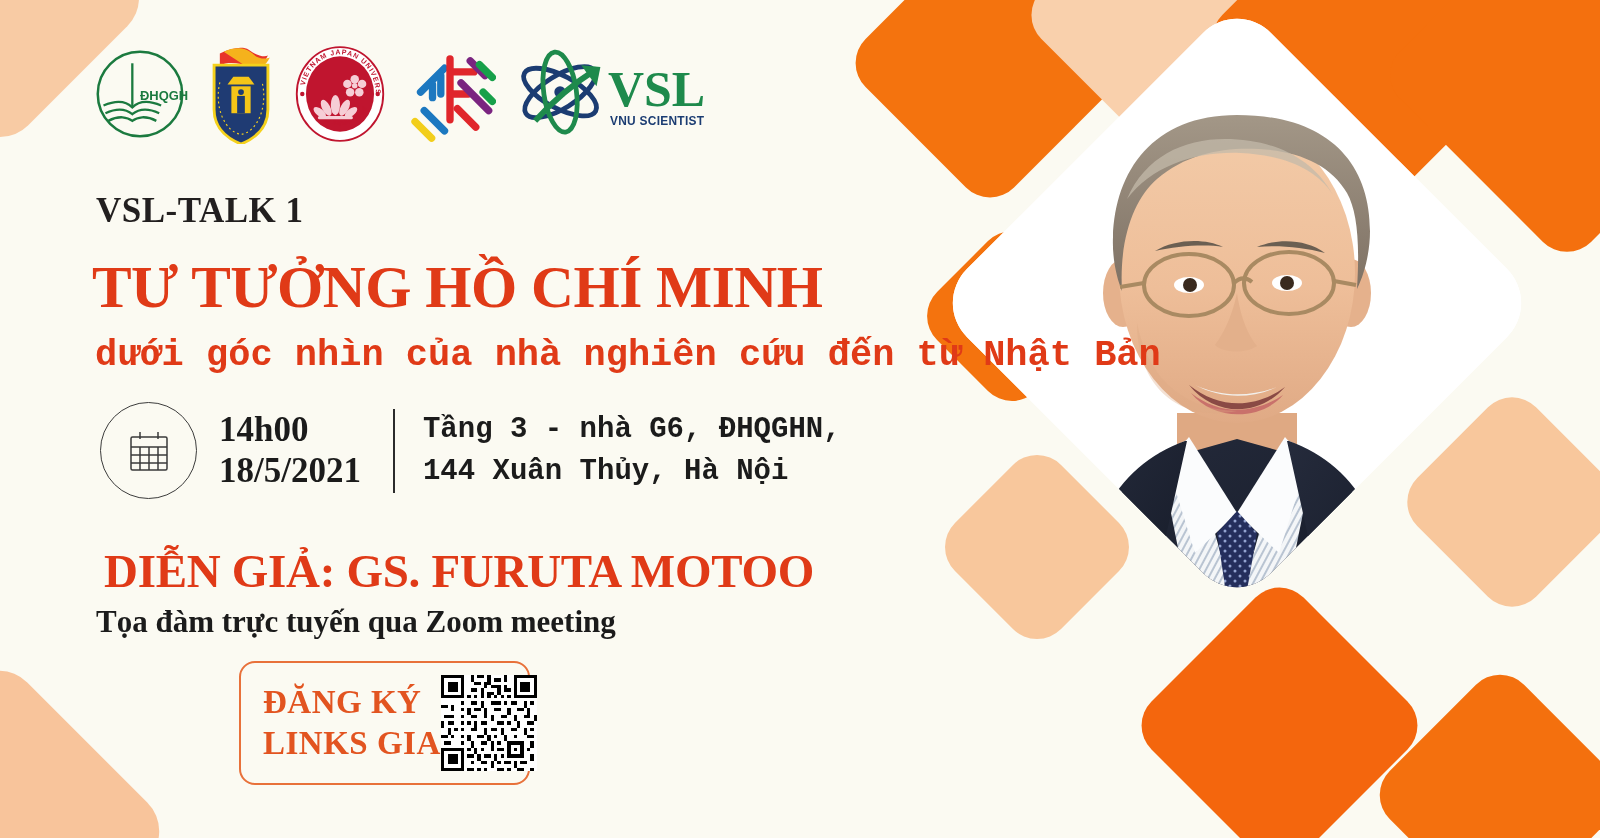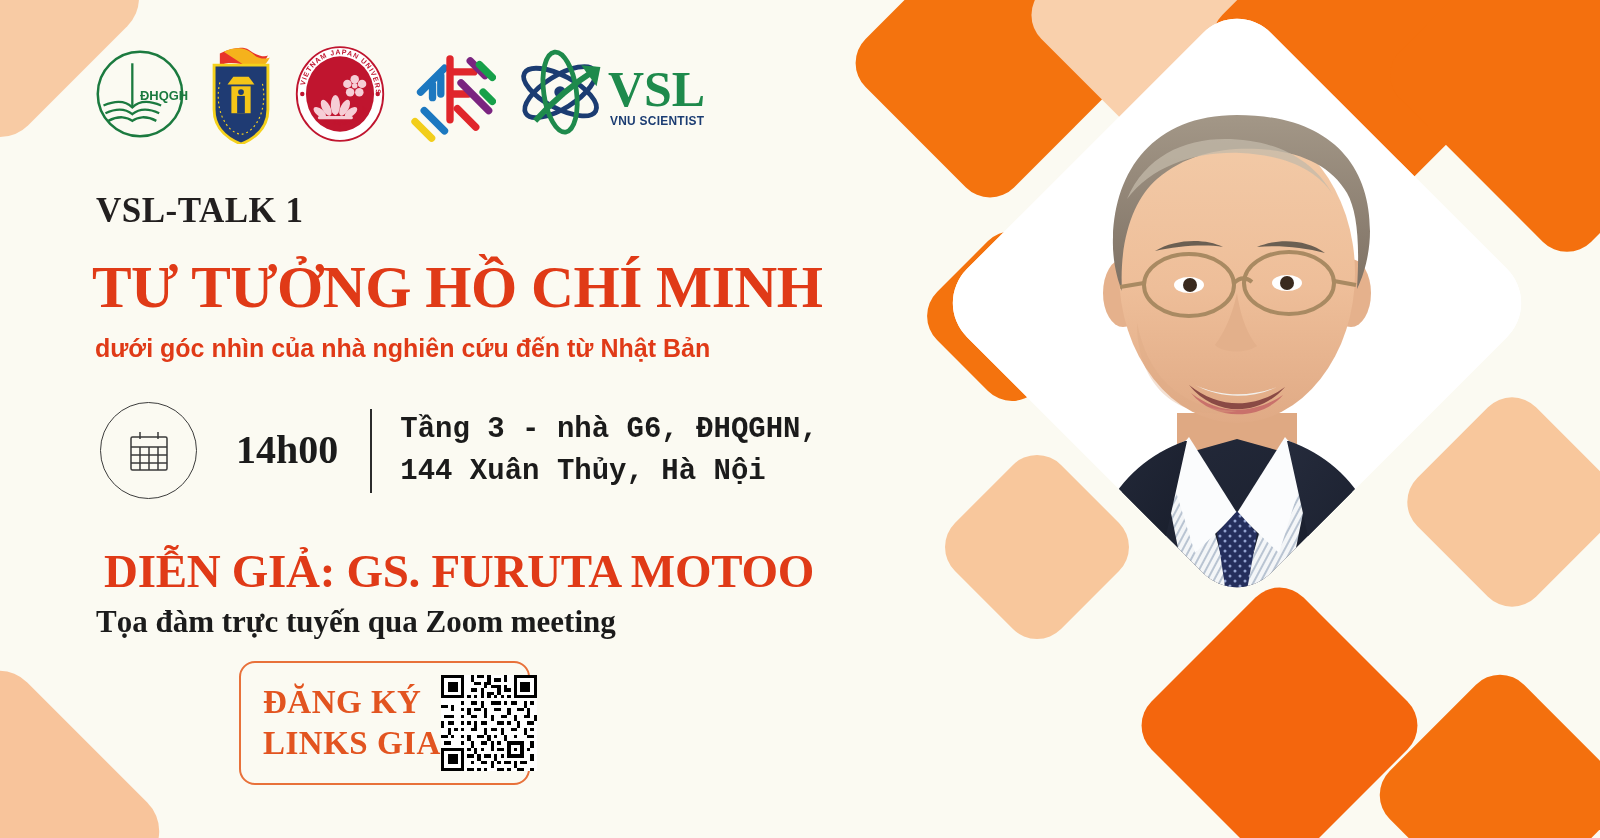--- a/index.html
+++ b/index.html
@@ -104,23 +104,23 @@
     font-size: 60px;
     letter-spacing: -0.5px;
     color: #E03A17;
     white-space: nowrap;
     transform: scaleX(0.99);
     transform-origin: left center;
   }
   .title-sub {
     position: absolute;
     left: 95px; top: 334px;
-    font-family: Liberation Sans, sans-serif;
-    font-weight: 700;
-    font-size: 25px;
+    font-family: Liberation Mono, monospace;
+    font-weight: 700;
+    font-size: 37px;
     color: #E03A17;
     white-space: nowrap;
     text-align: right;
   }
 
   
   .info-row {
     position: absolute;
     left: 100px; top: 402px;
     display: flex;
@@ -128,24 +128,24 @@
   }
   .cal-circle {
     width: 95px; height: 95px;
     border: 1.6px solid #3C3C3C;
     border-radius: 50%;
     display: flex; align-items: center; justify-content: center;
     flex: 0 0 auto;
   }
   .cal-icon { display: block; }
   .datetime {
-    margin-left: 39px;
-    font-family: "Liberation Serif", serif;
-    font-weight: 700;
-    font-size: 40px;
+    margin-left: 22px;
+    font-family: "Liberation Serif", serif;
+    font-weight: 700;
+    font-size: 35px;
     line-height: 1.17;
     color: #1B1B1B;
     white-space: nowrap;
   }
   .vrule {
     width: 2px;
     height: 84px;
     background: #2B2B2B;
     margin: 0 28px 0 32px;
   }
@@ -422,20 +422,21 @@
             <line x1="7" y1="37" x2="43" y2="37"></line>
             <line x1="16" y1="21" x2="16" y2="44"></line>
             <line x1="25" y1="21" x2="25" y2="44"></line>
             <line x1="34" y1="21" x2="34" y2="44"></line>
           </g>
         </svg>
       </div>
 
       <div class="datetime">
         <div>14h00</div>
+        <div>18/5/2021</div>
       </div>
 
       <div class="vrule"></div>
 
       <div class="venue">
         <div>Tầng 3 - nhà G6, ĐHQGHN,</div>
         <div>144 Xuân Thủy, Hà Nội</div>
       </div>
     </div>
 

